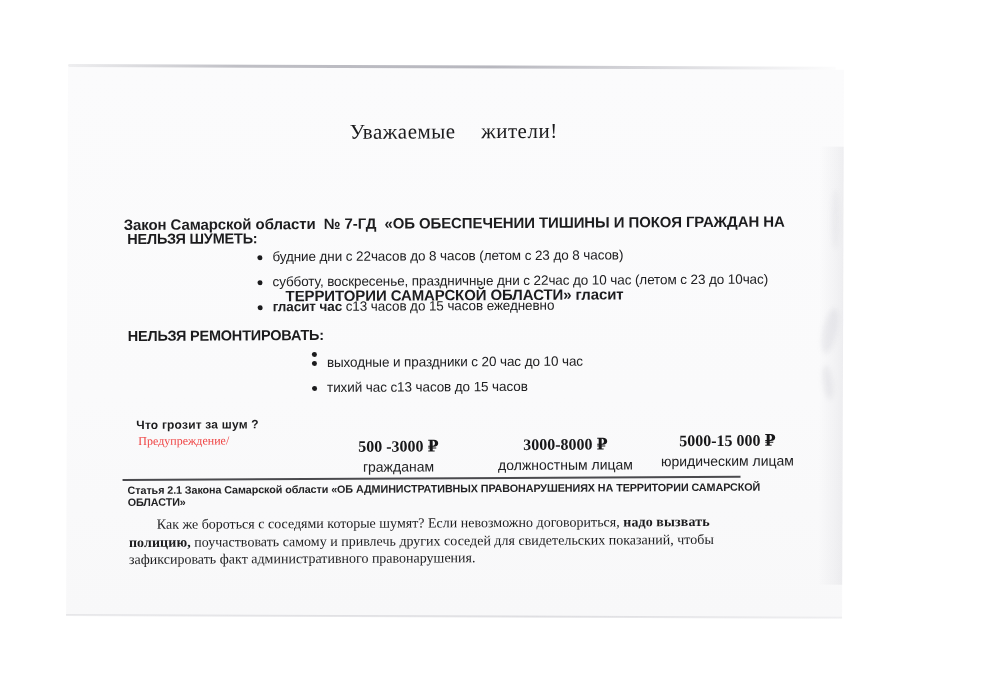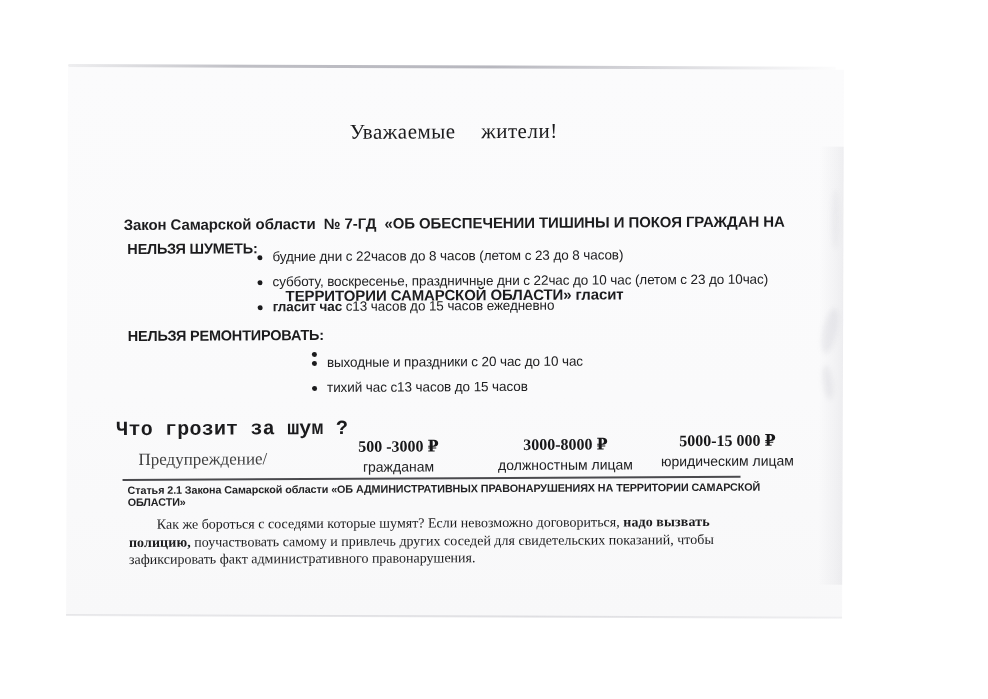--- a/index.html
+++ b/index.html
@@ -52,42 +52,42 @@
     white-space:pre-wrap;color:#1b1b1d;
   }
   .subtitle{
     position:absolute;left:68px;top:148px;width:774px;
     text-align:center;font-weight:bold;font-size:15px;line-height:24px;
     letter-spacing:-0.1px;white-space:pre-wrap;color:#1c1c1e;
   }
   .sec-heading{
     position:absolute;font-weight:bold;font-size:14.5px;letter-spacing:-0.2px;color:#1b1b1d;
   }
-  .h-noise{left:128px;top:224px;}
+  .h-noise{left:128px;top:214px;}
   .h-repair{left:128px;top:311px;}
   .h-fines{
-    left:116px;top:401px;
-    font-family:Liberation Mono, monospace;
-    font-size:20px;letter-spacing:0.2px;
+    left:136px;top:401px;
+    font-family:Liberation Sans, sans-serif;
+    font-size:12px;letter-spacing:0.2px;
   }
   ul.blist{
     position:absolute;list-style:none;margin:0;padding:0;
     font-size:13.5px;letter-spacing:-0.1px;color:#202022;
   }
   ul.blist li{position:relative;padding-left:17px;margin-bottom:8.5px;line-height:16.5px;white-space:pre-wrap;}
   ul.blist li::before{
     content:"";position:absolute;left:2px;top:6px;width:5px;height:5px;border-radius:50%;background:#1b1b1d;
   }
   .list-noise{left:256px;top:233px;width:560px;}
   .list-repair{left:310px;top:330px;width:460px;}
   
   .fine-label{
-    position:absolute;left:138px;top:433px;
+    position:absolute;left:138px;top:417px;
     font-family:"Liberation Serif","DejaVu Serif",serif;
-    font-size:17px;color:#404040;
+    font-size:12px;color:#ef4444;
   }
   .fine-col{position:absolute;width:220px;text-align:center;}
   .fine-col .amount{
     font-family:"Liberation Serif","DejaVu Serif",serif;
     font-weight:bold;font-size:16px;color:#171719;margin-bottom:3px;white-space:pre-wrap;
   }
   .fine-col .target{font-size:14px;color:#202022;}
   .fc1{left:288px;top:421px;}
   .fc2{left:455px;top:420px;}
   .fc3{left:617px;top:417px;}

